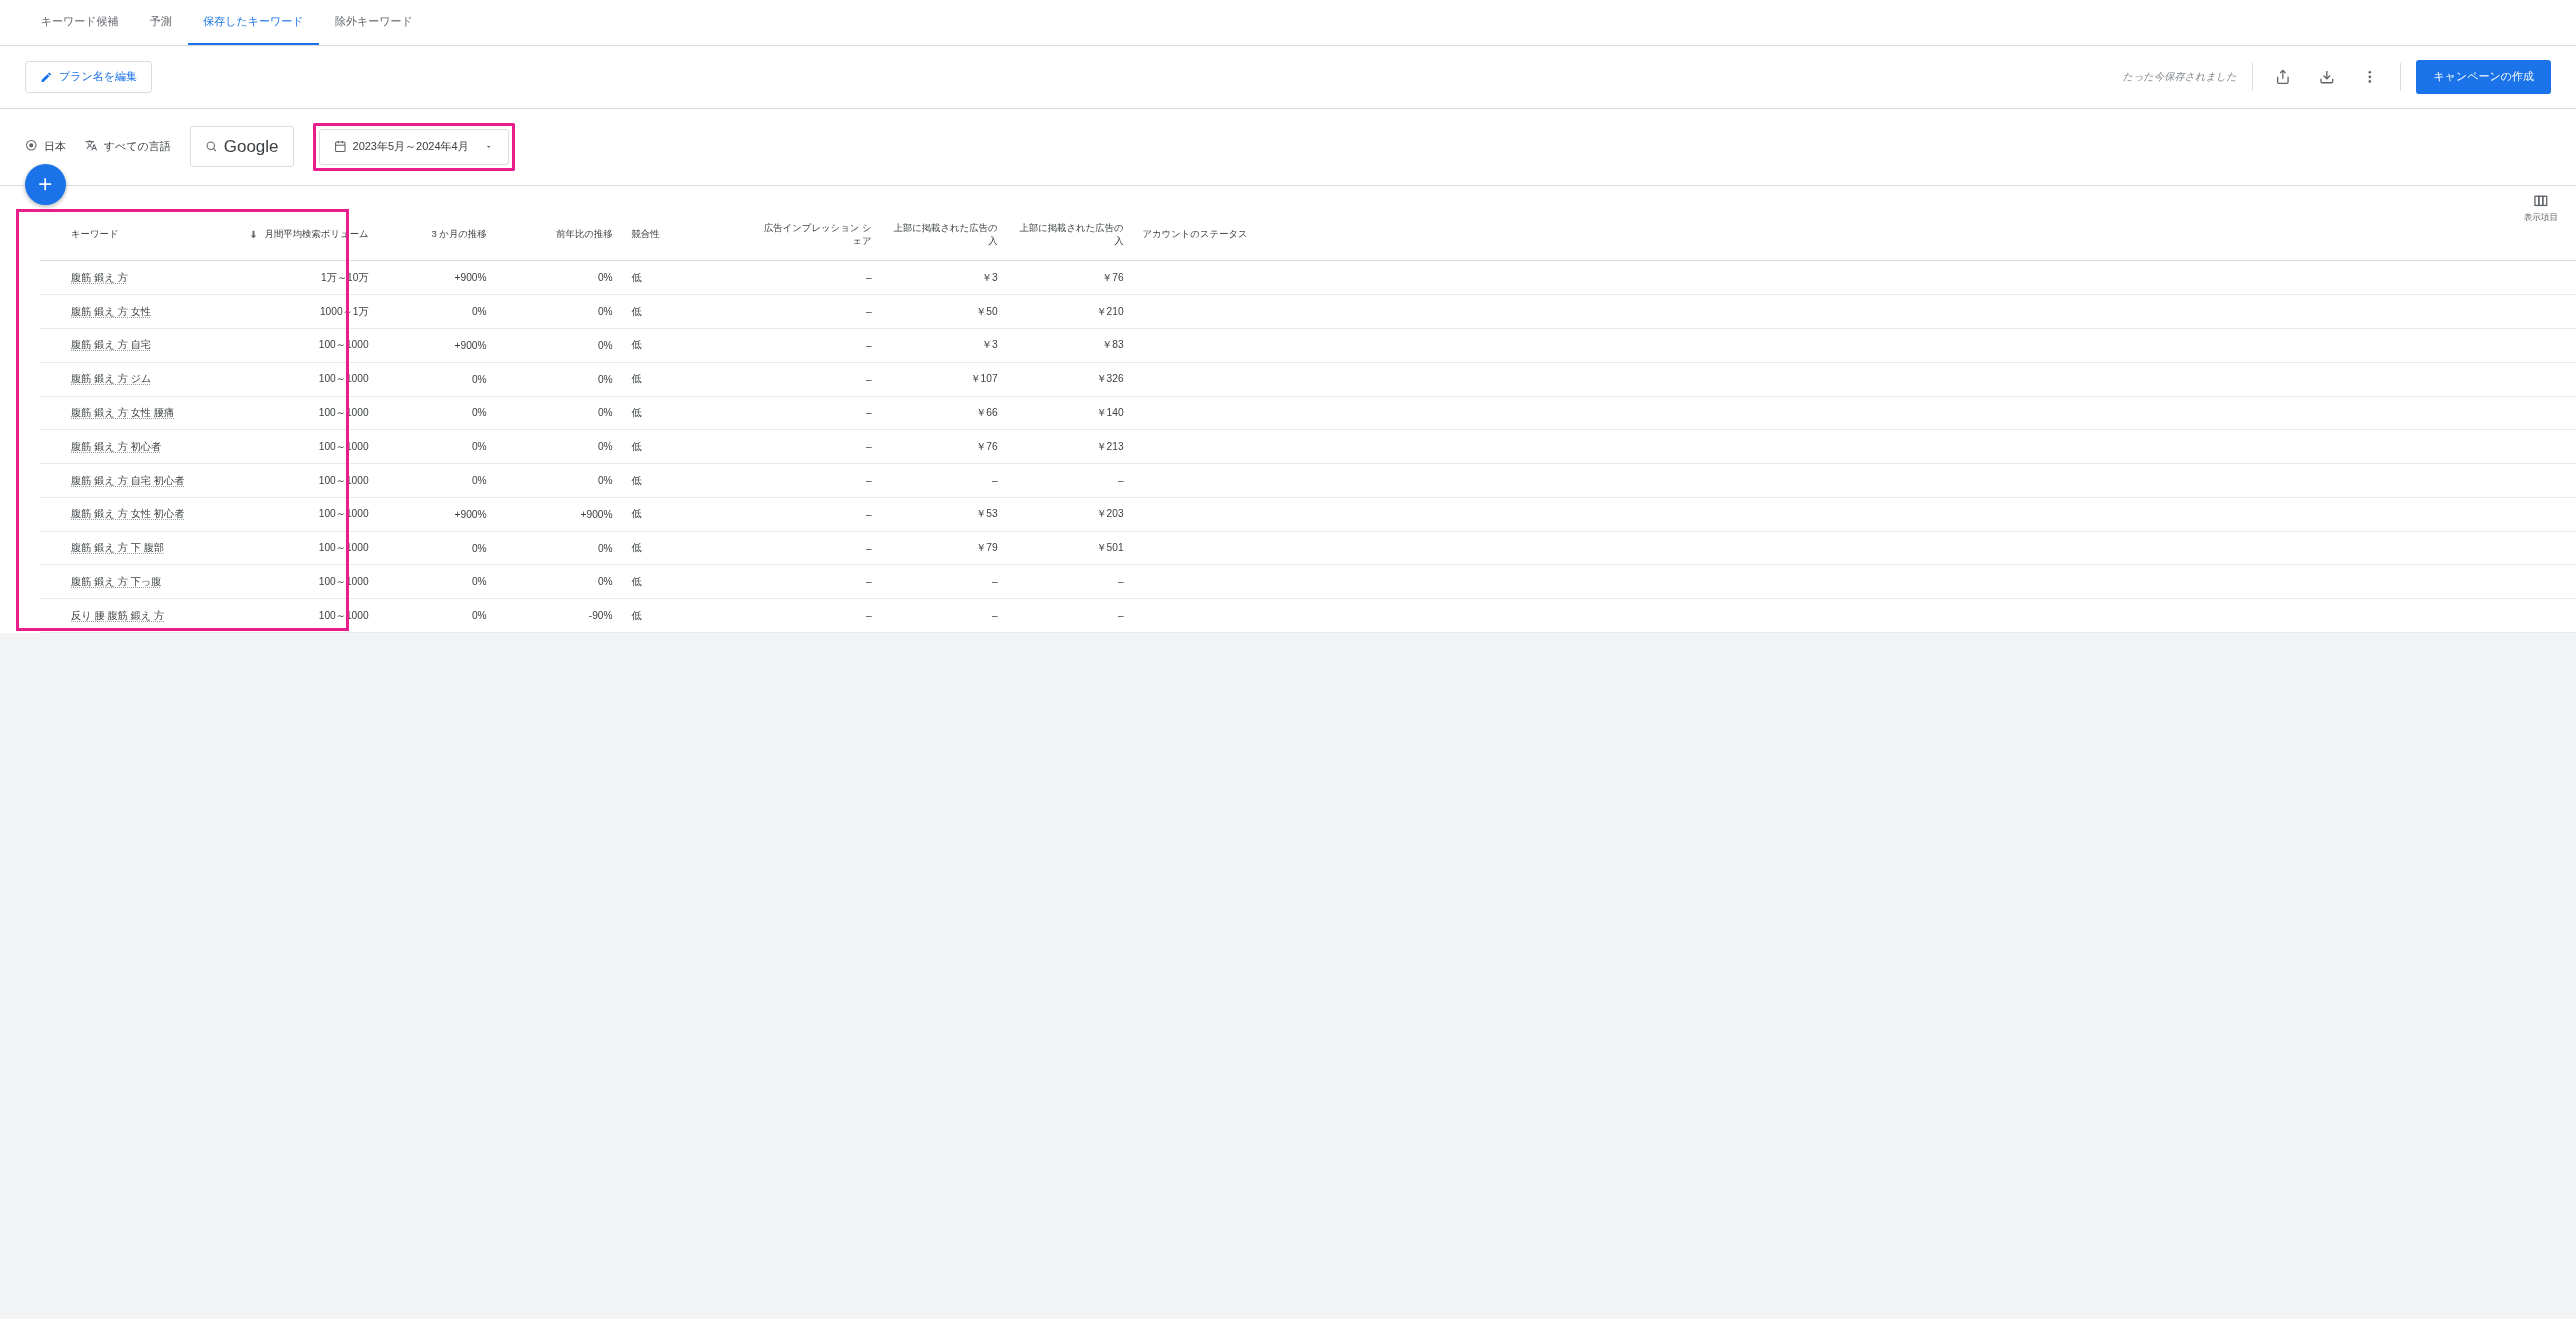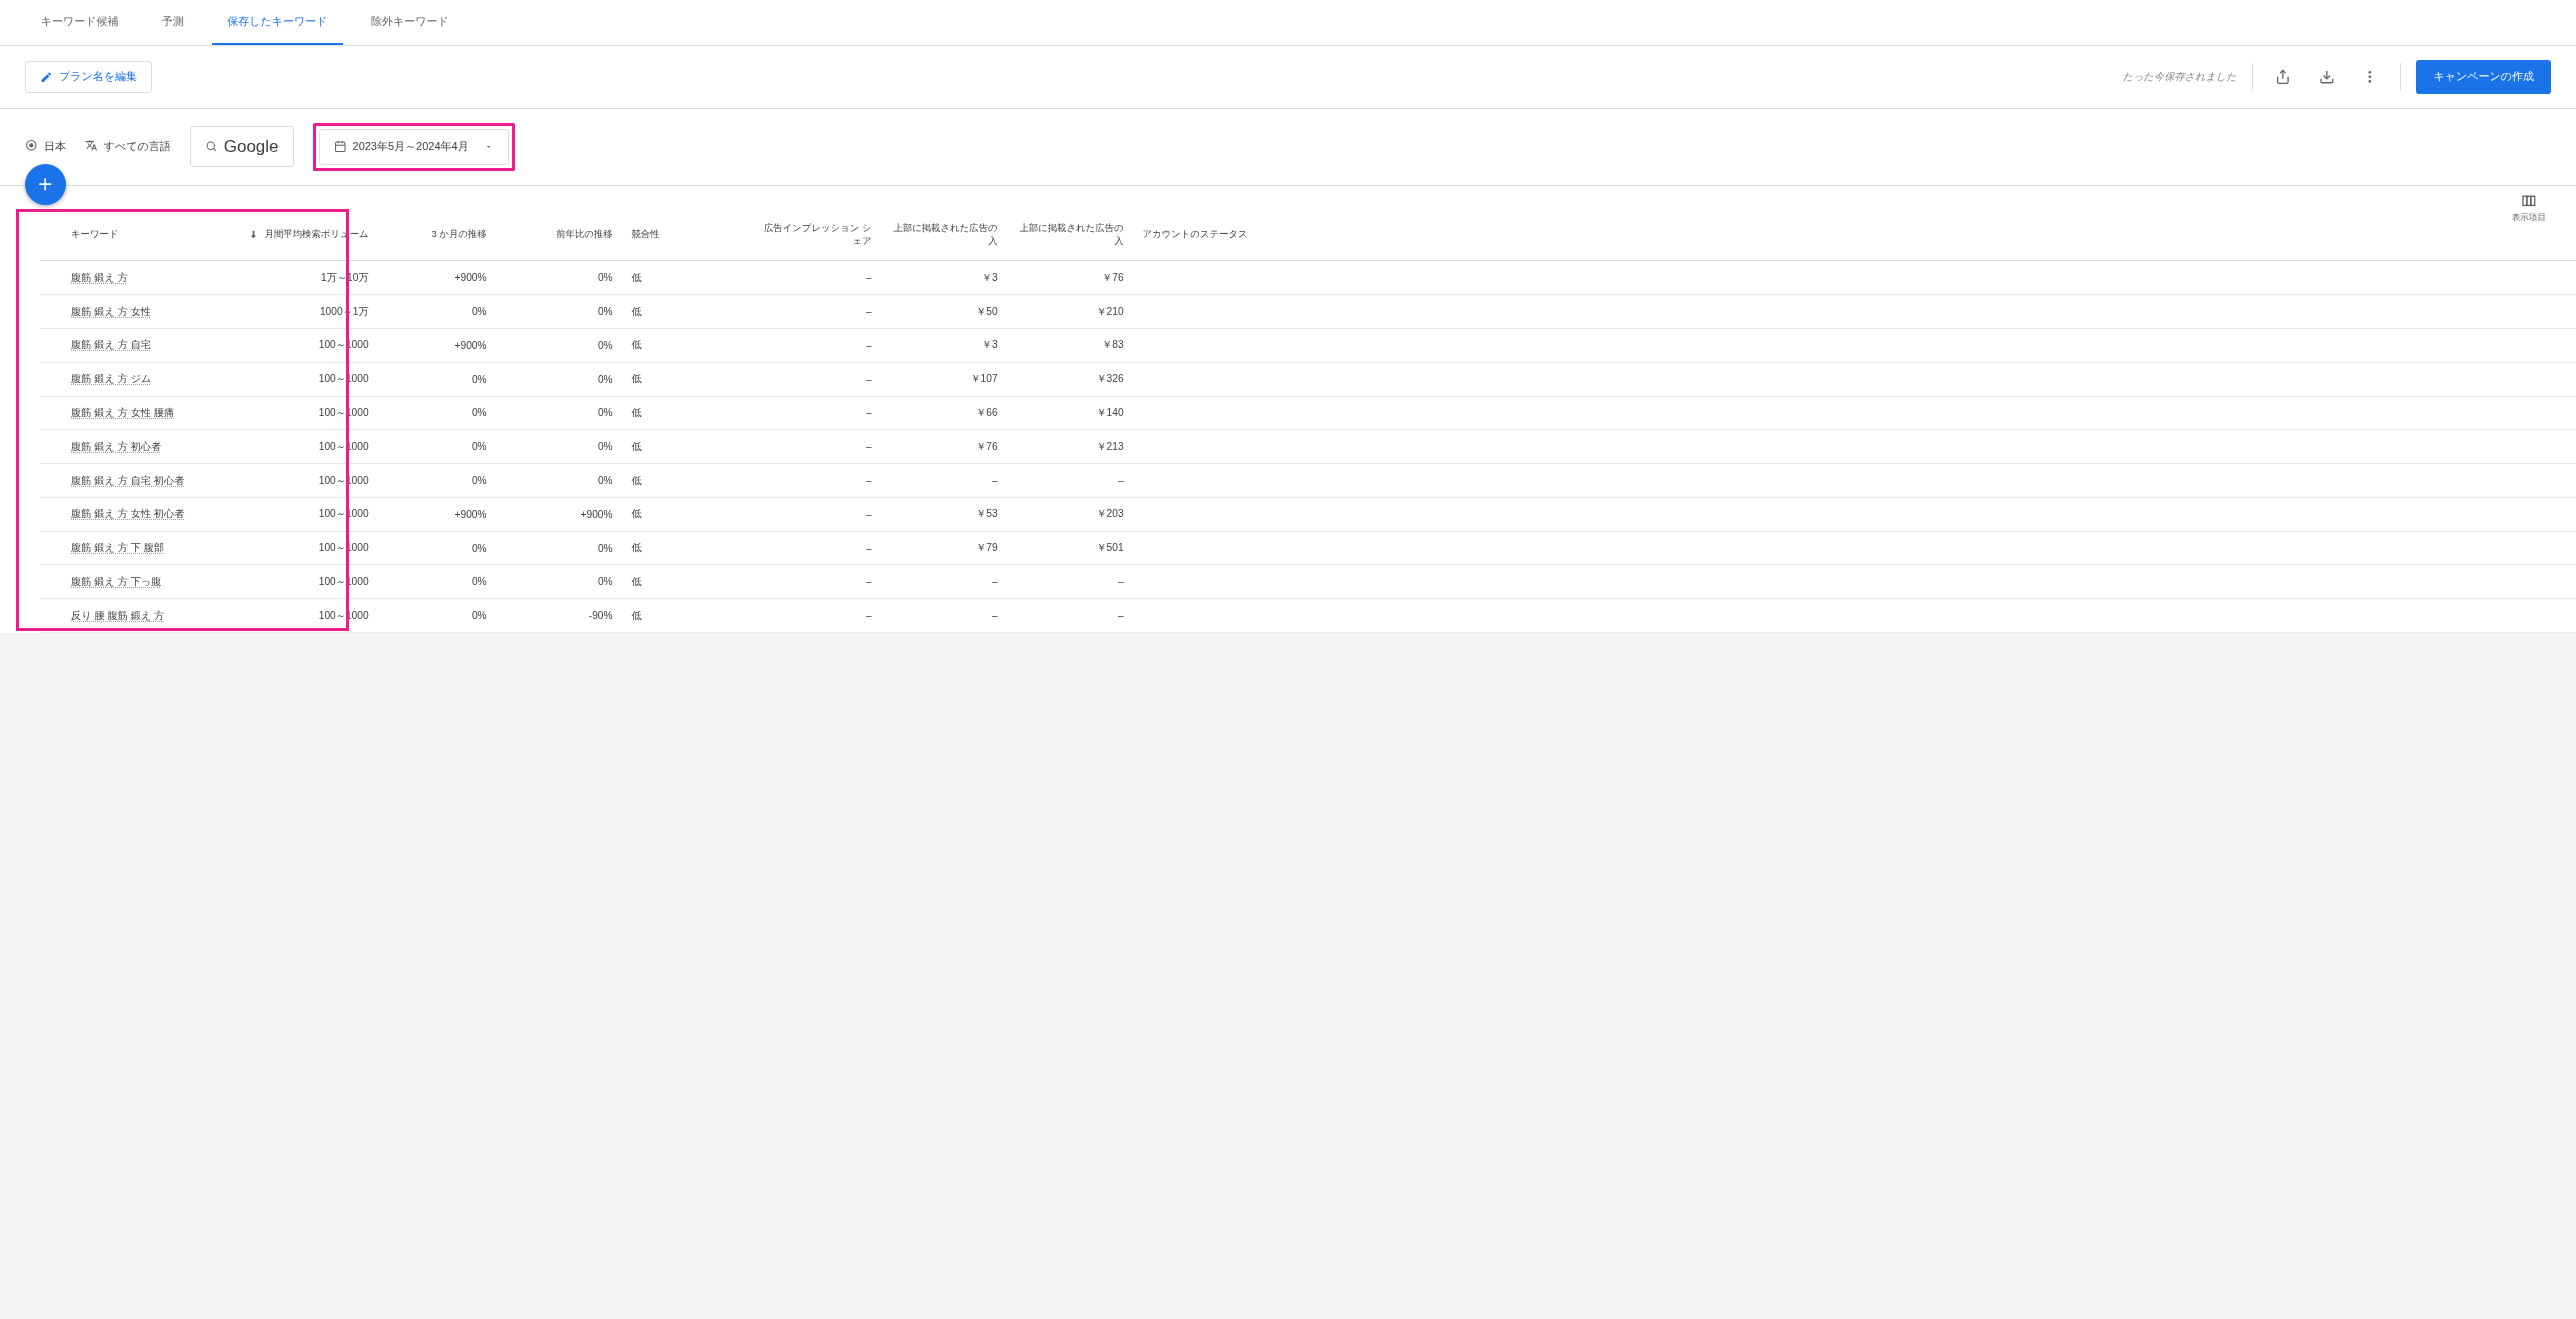--- a/index.html
+++ b/index.html
@@ -1,35 +1,35 @@
 <!DOCTYPE html>
 <html style="font-size:12.6px"><head>
 <meta charset="utf-8">
 <style>
 * { box-sizing: border-box; margin: 0; padding: 0; }
 body { font-family: Arial, "Hiragino Sans", "Meiryo", sans-serif; background: #f1f3f4; color: #3c4043; font-size: 10.2px; }
 .container { background: #fff; margin: 0; }
-.tabs { display: flex; gap: 12px; padding: 0 25px; border-bottom: 0.8px solid #dadce0; background: #fff; }
+.tabs { display: flex; gap: 0; padding: 0 25px; border-bottom: 0.8px solid #dadce0; background: #fff; }
 .tab { padding: 14px 15.7px; cursor: pointer; color: #5f6368; font-size: 11px; border-bottom: 2.4px solid transparent; }
 .tab.active { color: #1a73e8; border-bottom-color: #1a73e8; font-weight: 500; }
 .toolbar { display: flex; align-items: center; justify-content: space-between; padding: 14px 25px; border-bottom: 0.8px solid #dadce0; }
 .toolbar-left { display: flex; align-items: flex-start; }
 .edit-plan-btn { display: flex; align-items: center; gap: 6.3px; padding: 7.8px 14px; border: 0.8px solid #dadce0; border-radius: 3.1px; color: #1a73e8; cursor: pointer; font-size: 11px; background: #fff; font-weight: 500; }
 .toolbar-right { display: flex; align-items: center; gap: 15.7px; }
 .saved-text { color: #80868b; font-style: italic; font-size: 10.2px; }
 .icon-btn { width: 28px; height: 28px; display: flex; align-items: center; justify-content: center; cursor: pointer; color: #5f6368; border-radius: 50%; }
 .divider-v { width: 0.8px; height: 28px; background: #dadce0; }
 .primary-btn { background: #1a73e8; color: #fff; padding: 9.4px 17px; border: none; border-radius: 3.1px; cursor: pointer; font-size: 11px; font-weight: 500; }
 .filters { display: flex; align-items: center; gap: 19px; padding: 14px 25px; border-bottom: 0.8px solid #dadce0; position: relative; }
 .filter-item { display: flex; align-items: flex-start; gap: 6.3px; color: #3c4043; font-size: 11px; cursor: pointer; }
 .filter-box { display: flex; align-items: center; gap: 6.3px; padding: 9.4px 14px; border: 0.8px solid #dadce0; border-radius: 3.1px; font-size: 17px; cursor: pointer; }
 .date-box { display: flex; align-items: center; gap: 6.3px; padding: 9.4px 14px; border: 0.8px solid #dadce0; border-radius: 3.1px; font-size: 11px; cursor: pointer; }
 .highlight-date { border: 3.9px solid #e91e8c; padding: 3.1px; border-radius: 1.6px; }
 .fab { position: absolute; left: 25px; bottom: -20.4px; width: 41px; height: 41px; border-radius: 50%; background: #1a73e8; color: #fff; display: flex; align-items: center; justify-content: center; cursor: pointer; box-shadow: 0 1.6px 4.7px rgba(0,0,0,0.3); z-index: 10; }
-.columns-toggle { position: absolute; right: 30px; bottom: -39px; display: flex; flex-direction: column; align-items: center; gap: 3.1px; color: #5f6368; font-size: 8.6px; cursor: pointer; z-index: 5; }
+.columns-toggle { position: absolute; right: 18px; bottom: -39px; display: flex; flex-direction: column; align-items: center; gap: 3.1px; color: #5f6368; font-size: 8.6px; cursor: pointer; z-index: 5; }
 .table-wrap { position: relative; padding-top: 23.5px; }
 .highlight-cols { position: absolute; left: 15.7px; top: 23.5px; width: 333px; bottom: 1.6px; border: 3.9px solid #e91e8c; pointer-events: none; z-index: 3; }
 table { width: 100%; border-collapse: collapse; margin-left: 40px; }
 th { text-align: right; padding: 12.6px 9.4px; border-bottom: 0.8px solid #dadce0; color: #3c4043; font-weight: 400; font-size: 9.4px; background: #fff; }
 th.left { text-align: left; }
 td { text-align: right; padding: 9.4px 9.4px; border-bottom: 0.8px solid #e8eaed; color: #3c4043; font-size: 10.2px; height: 31px; }
 td.left { text-align: left; }
 .kw-cell { text-decoration: underline dotted; text-decoration-color: #9aa0a6; text-underline-offset: 2.4px; }
 .sort-icon { display: inline-flex; vertical-align: middle; margin-right: 3.1px; }
 th:first-child, td:first-child { padding-left: 31px; }

